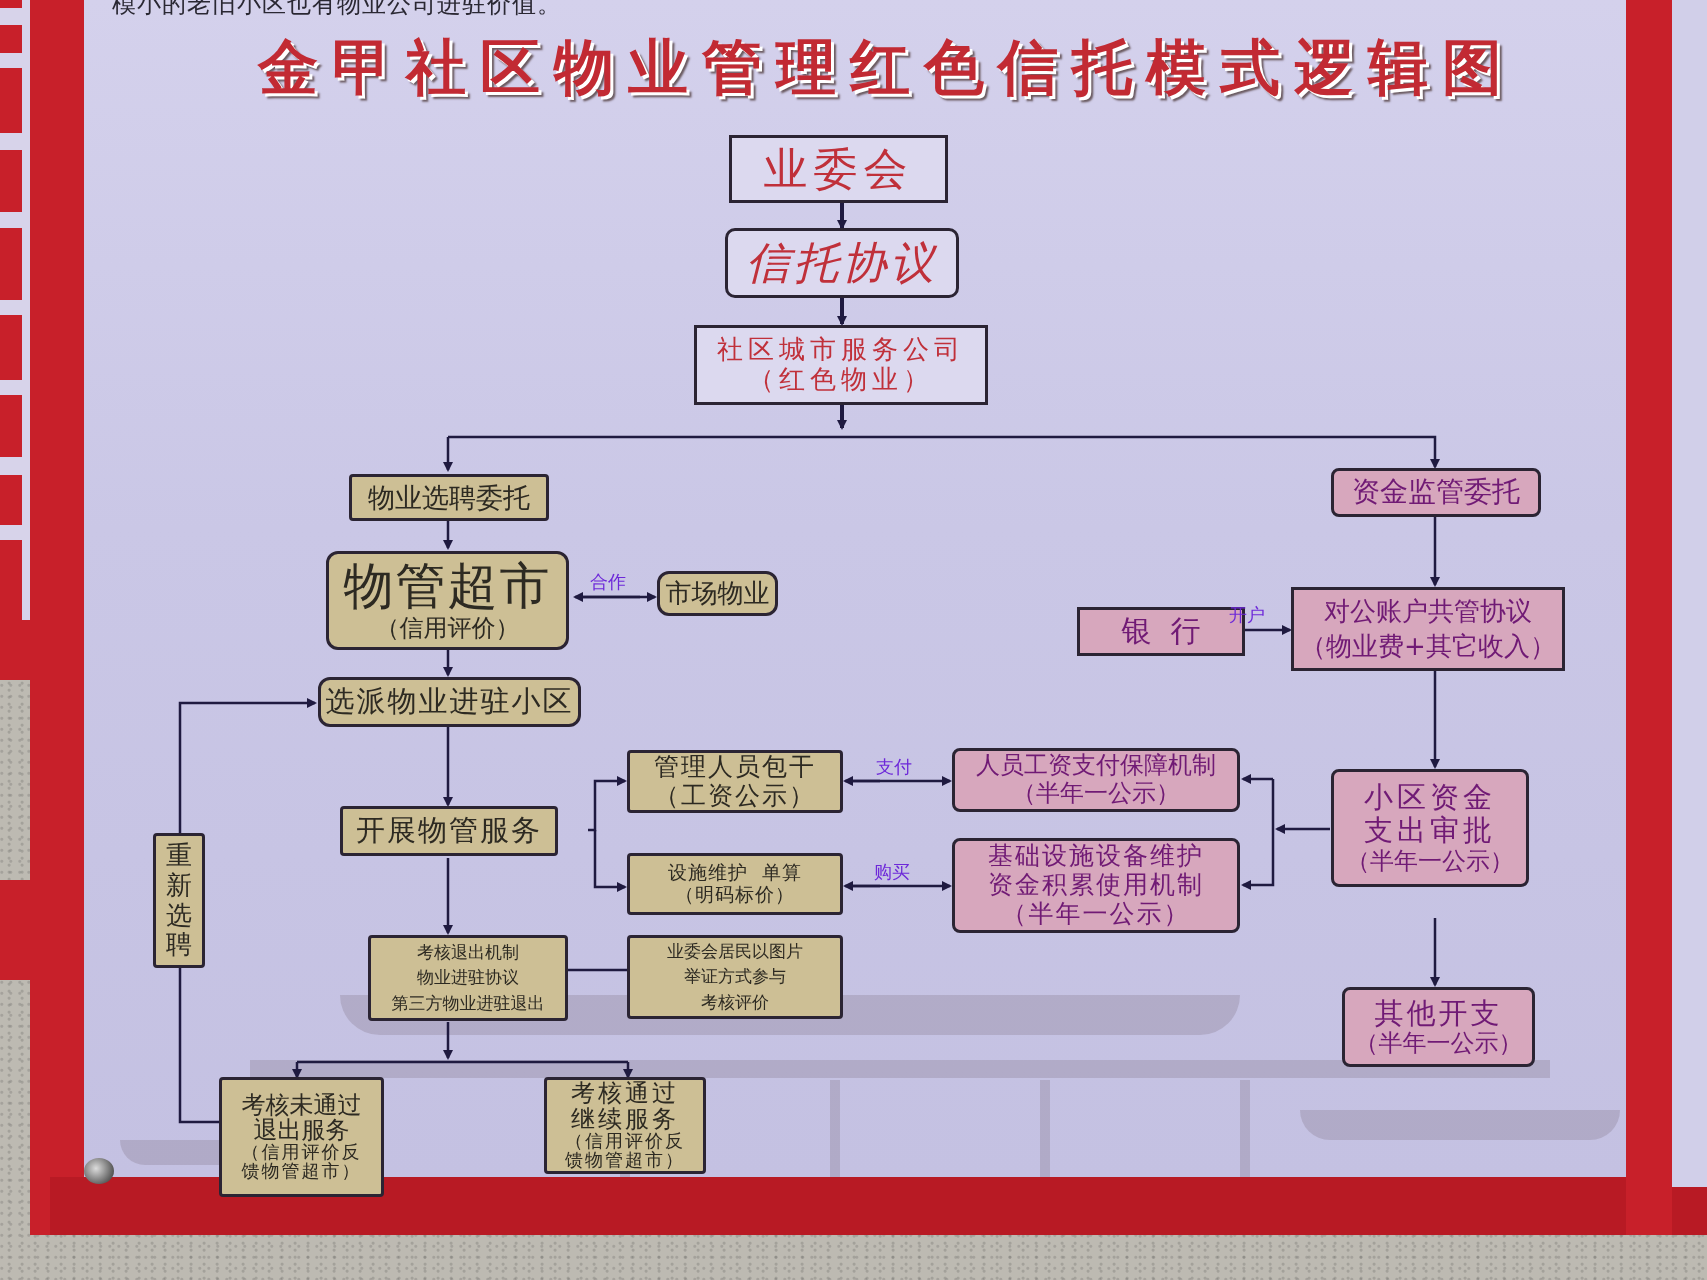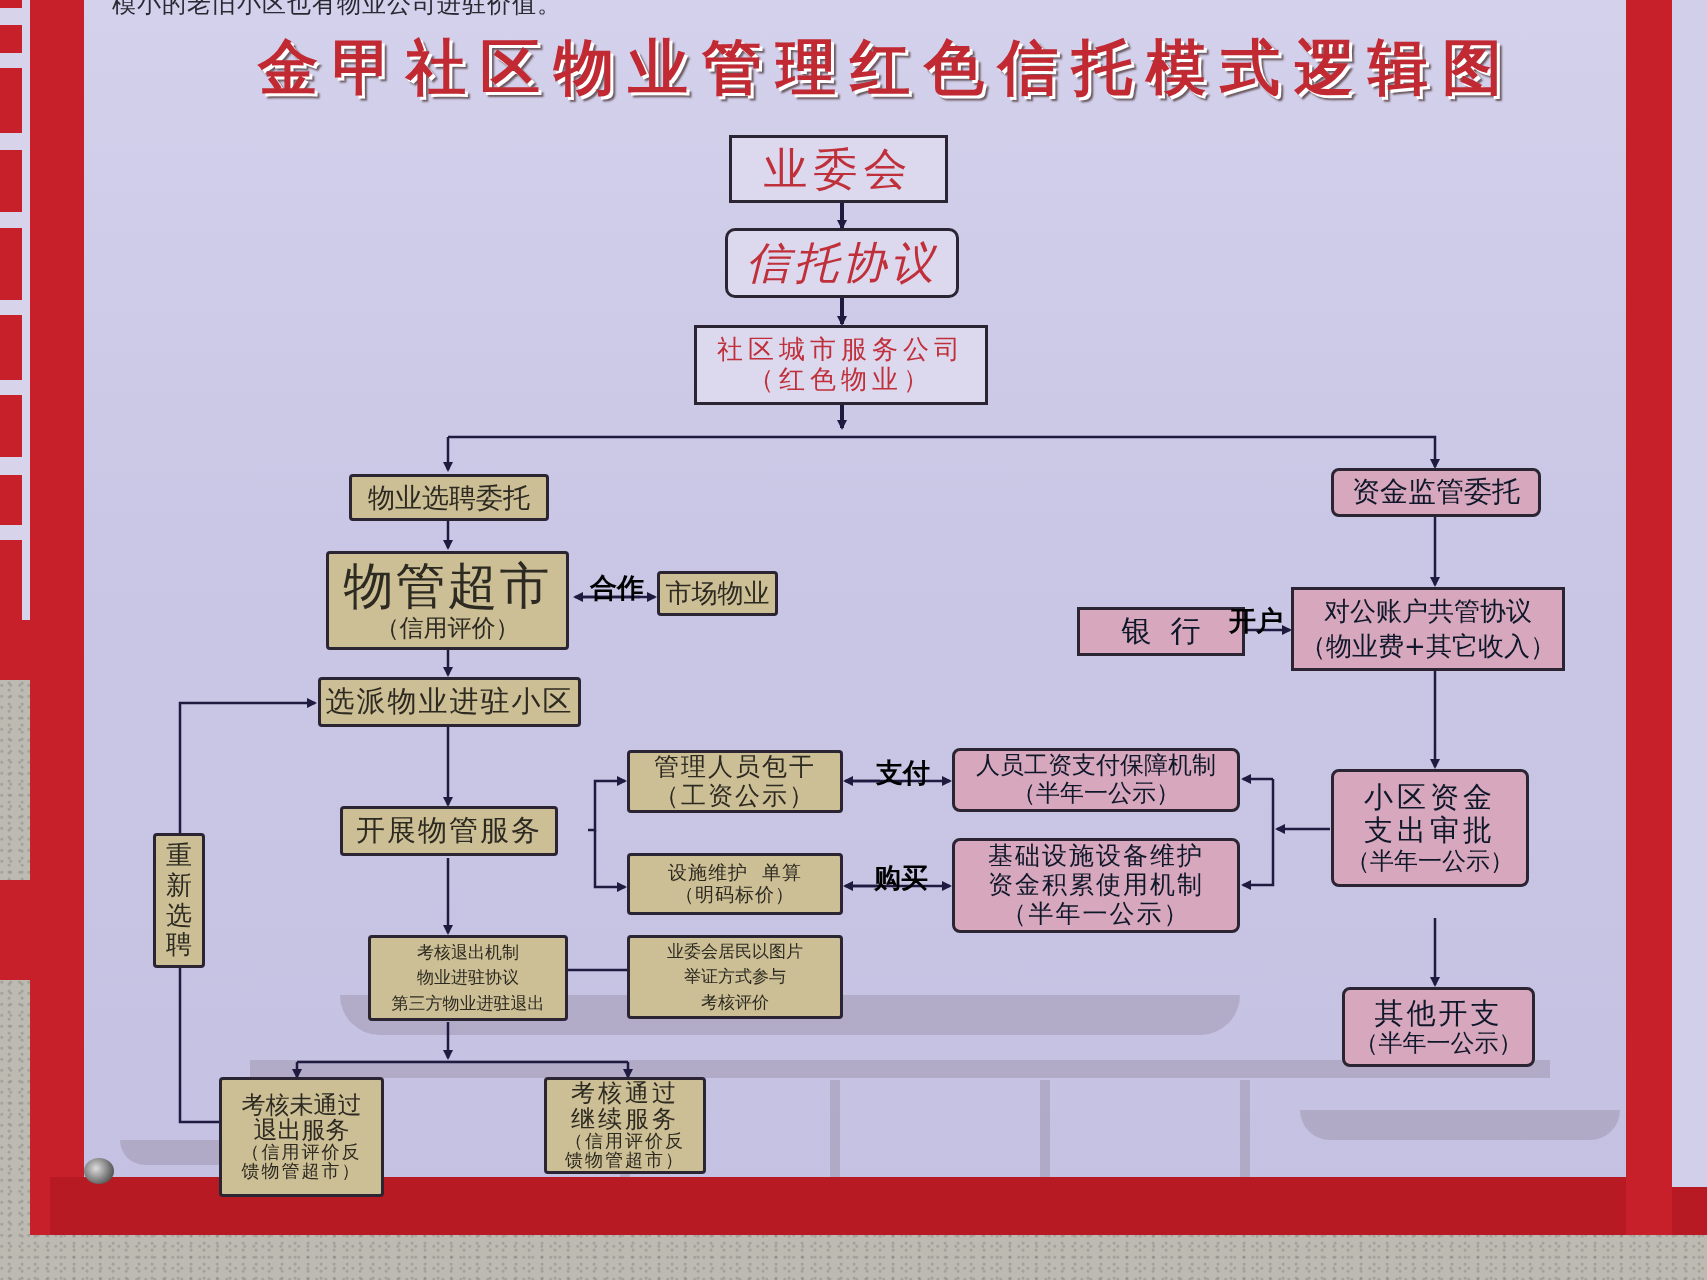--- a/index.html
+++ b/index.html
@@ -33,25 +33,25 @@
   .temple { position:absolute; background:rgba(140,130,150,.35); }
 
   .box {
     position:absolute; box-sizing:border-box; border:3px solid #2b2433;
     display:flex; flex-direction:column; align-items:center; justify-content:center;
     text-align:center; line-height:1.15; white-space:nowrap;
   }
   .top { background:#dcd9ef; color:#c0303a; border-radius:0; }
   .top.rounded { border-radius:10px;font-style:italic; }
   .tan { background:#cdbf95; color:#2d2a22; border-radius:4px; }
-  .tan.sq { border-radius:4px; }
-  .pink { background:#d7a7bd; color:#0f172a; border-radius:8px; }
+  .tan.sq { border-radius:12px; }
+  .pink { background:#d7a7bd; color:#701a75; border-radius:8px; }
   .pink.sq { border-radius:0; }
 
-  .lbl { position:absolute; font-size:27px; color:#000000;font-weight:bold; }
+  .lbl { position:absolute; font-size:18px; color:#6d28d9; }
 
   svg.lines { position:absolute; left:0; top:0; width:1707px; height:1280px; pointer-events:none; }
 
   .rivet { position:absolute; left:84px; top:1158px; width:30px; height:26px; border-radius:50%;
     background:radial-gradient(circle at 40% 40%, #dcdcdc, #5e5e5e 70%, #333); }
 </style>
 </head>
 <body>
 
 <div class="wall"></div>

